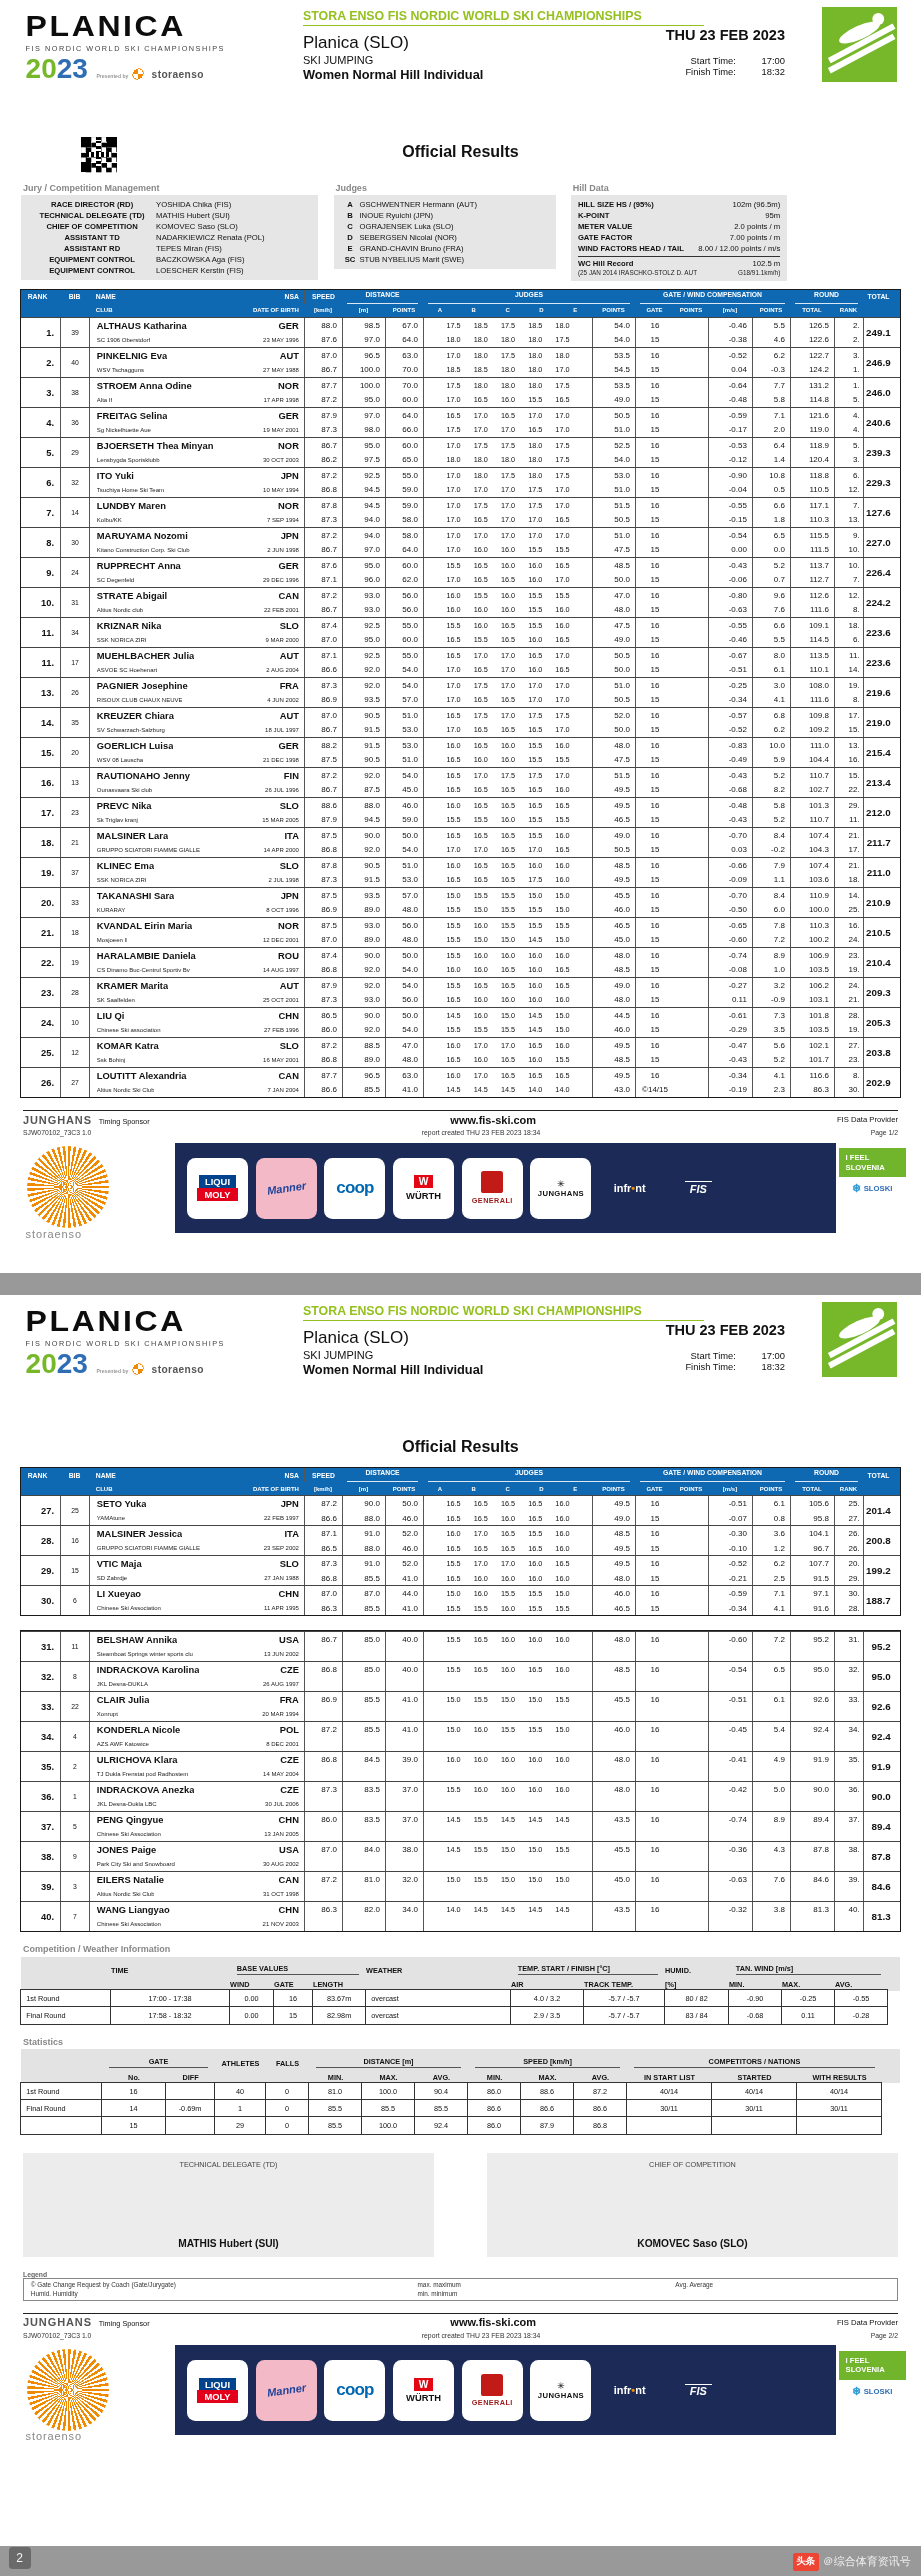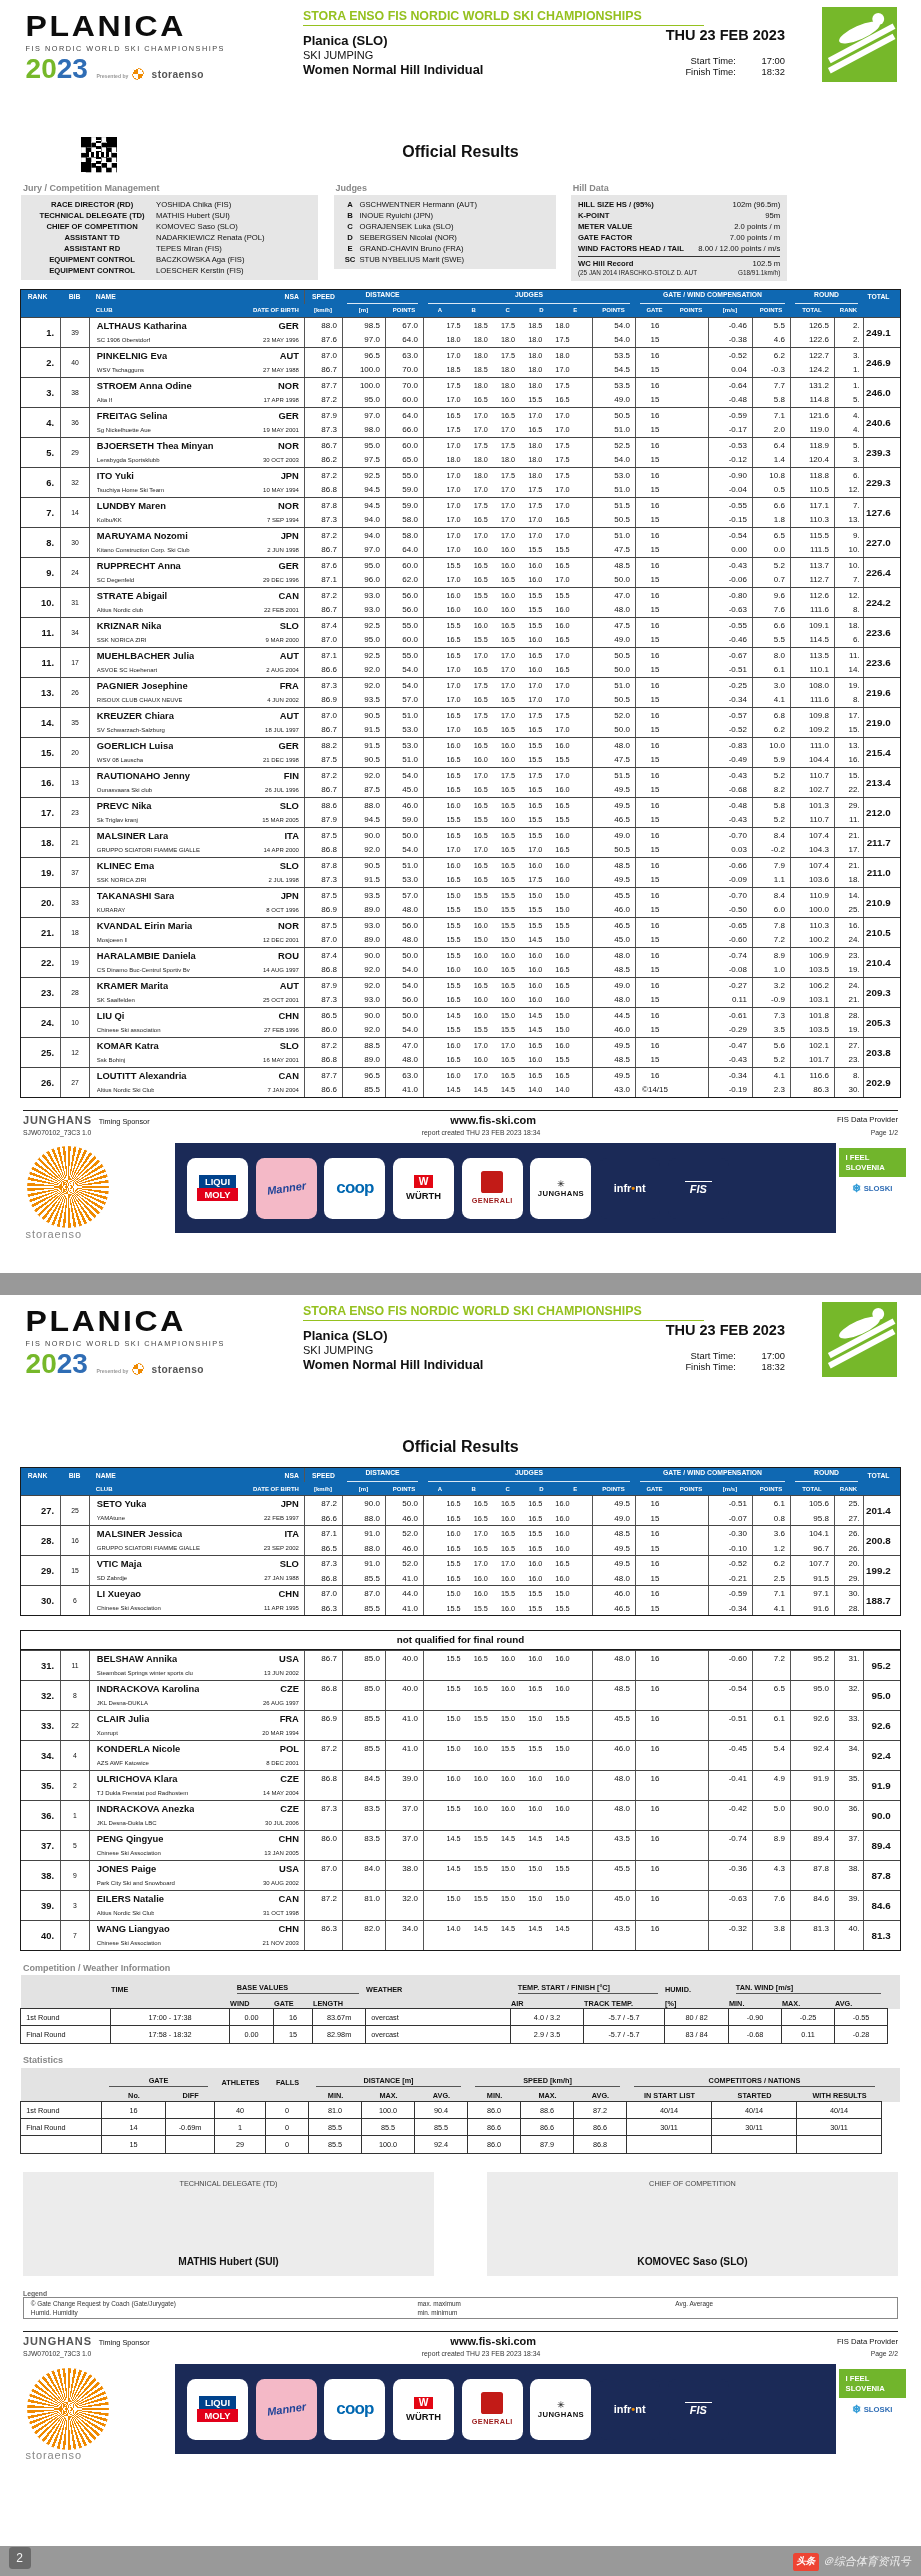--- a/index.html
+++ b/index.html
@@ -15,21 +15,21 @@
   .logo-planica{font-weight:bold;font-size:32px;letter-spacing:2.6px;color:#0d0d0d;transform:scaleY(.92);line-height:1;}
   .logo-sub{font-size:7.3px;color:#444;letter-spacing:1.5px;margin-top:1.7px;}
   .logo-year{font-size:28px;font-weight:bold;line-height:1;margin-top:2.6px;}
   .yg{color:#76b82a;} .yb{color:#2f6db5;}
   .presby{font-size:5.1px;color:#999;margin:0 3.4px 0 8.5px;}
   .se-mark{display:inline-block;width:12px;height:12px;border-radius:50%;vertical-align:-1.7px;
     background:repeating-conic-gradient(#f08a00 0 6deg,#fff 6deg 12deg);}
   .se-word{font-size:10.2px;color:#555;font-weight:bold;letter-spacing:0.4px;}
   .champ{position:absolute;left:303px;top:8.5px;width:401px;}
   .champ-title{color:#95c11f;font-weight:bold;font-size:12.4px;border-bottom:1.7px solid #95c11f;padding-bottom:2.6px;}
-  .ev1{font-weight:bold;font-size:13px;margin-top:6.8px;}
+  .ev1{font-weight:normal;font-size:17px;margin-top:6.8px;}
   .ev2{font-size:11px;margin-top:0.9px;}
   .ev3{font-weight:bold;font-size:12.8px;margin-top:1.7px;}
   .dt{position:absolute;left:546px;top:27px;width:239px;text-align:right;}
   .dt-date{font-weight:bold;font-size:14.5px;}
   .dt-times{margin-top:12px;font-size:9.4px;}
   .dt-row{display:flex;justify-content:flex-end;gap:25.6px;}
   .picto{position:absolute;right:24px;top:6.8px;width:75px;height:75px;background:#76b82a;}
   .officialrow{position:relative;height:43px;}
   .qr{position:absolute;left:81px;top:0px;width:36px;height:36px;
      background:
@@ -154,21 +154,21 @@
   .infront .dot{color:#f08a00;}
   .fisword{color:#fff;font-style:italic;font-weight:bold;font-size:11px;border-top:0.9px solid #fff;padding:0.9px 5.1px 0 5.1px;}
   .rightlogos{position:absolute;right:15.4px;top:5.1px;width:67px;display:flex;flex-direction:column;align-items:center;gap:5.1px;}
   .ifeel{background:#71b52c;color:#fff;width:60px;padding:5.1px 0 5.1px 6.8px;font-size:7.7px;font-weight:bold;line-height:9.4px;}
   .sloski{display:flex;align-items:center;gap:2.6px;font-size:7.7px;font-weight:bold;color:#2f6db5;}
   .flake{color:#2f9ad6;font-size:11px;}
 
   
   .pagebadge{position:absolute;left:8.5px;bottom:6.8px;width:22px;height:22px;background:#666;opacity:.9;border-radius:3.4px;
     color:#fff;display:flex;align-items:center;justify-content:center;font-size:12px;}
-  .watermark{position:absolute;right:10.2px;bottom:5.1px;display:flex;align-items:center;gap:4.3px;font-style:italic;}
+  .watermark{position:absolute;right:10.2px;bottom:5.1px;display:flex;align-items:center;gap:4.3px;}
   .wmicon{background:#e43;color:#fff;font-size:9.4px;font-weight:bold;padding:2.6px 3.4px;border-radius:2.6px;}
   .wmtext{color:#eee;font-size:11px;}
 </style>
 </head>
 <body>
 
 <div class="canvas">
 
   <div class="page p1">
     <div class="hd">
@@ -1574,21 +1574,20 @@
             <div class="cell rw2 c10"></div>
             <div class="cell rw2 c11 num bL">-0.34</div>
             <div class="cell rw2 c12 num bL">4.1</div>
             <div class="cell rw2 c13 num bL">91.6</div>
             <div class="cell rw2 c14 bL">28.</div>
           </div>
         </div>
     </div>
 
     <div class="tgap"></div>
-    <div class="nqband">not qualified for final round</div>
     <div class="rtable">
       <div>
 
           <div class="trow" style="border-top:0.9px solid #444;">
             <div class="cell sp2 c1">31.</div>
             <div class="cell sp2 c2 bL">11</div>
             <div class="cell rw1 c3 bL">
               <span class="nm">BELSHAW Annika</span>
               <span class="nsa">USA</span>
             </div>

